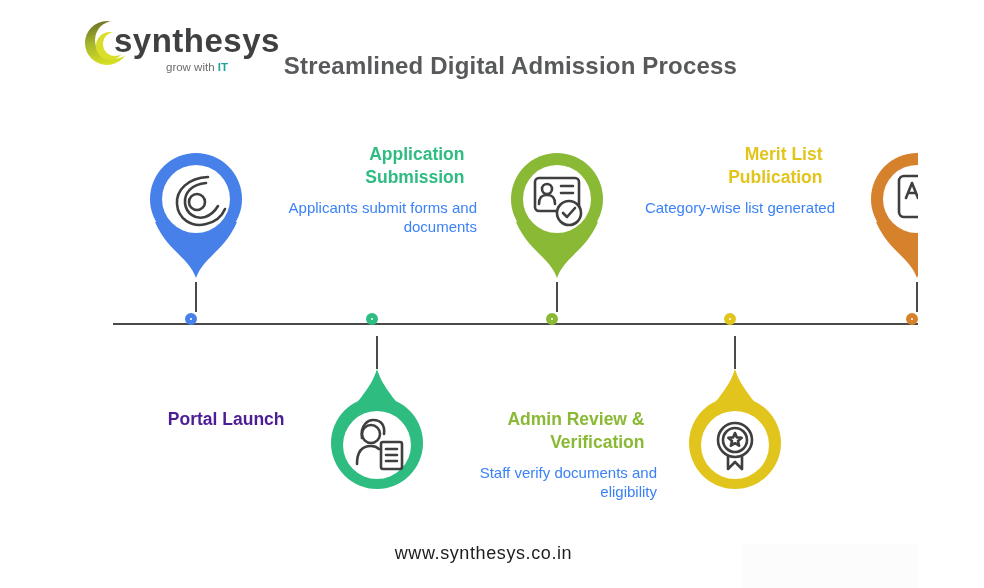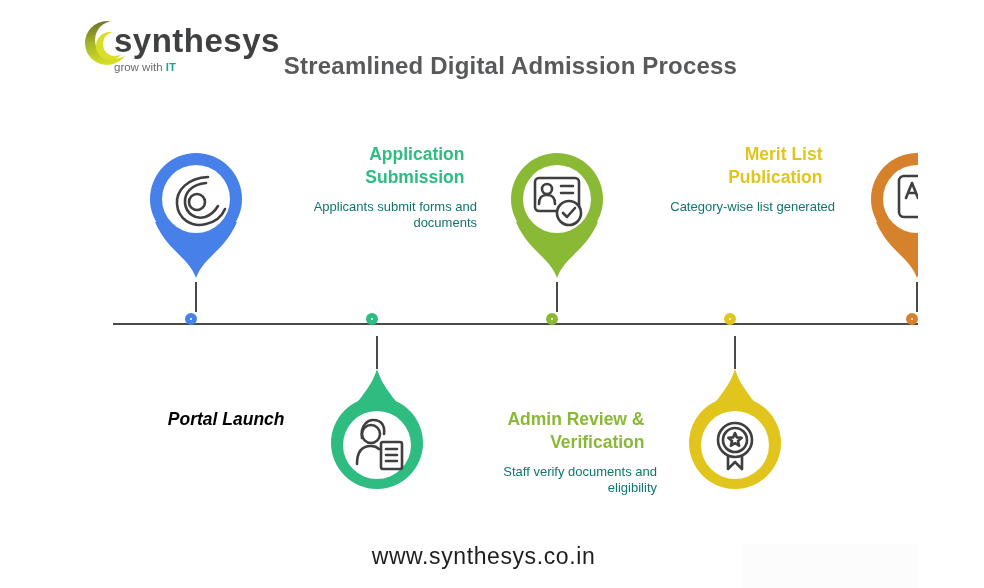--- a/index.html
+++ b/index.html
@@ -4,40 +4,40 @@
 <style>
   * { margin:0; padding:0; box-sizing:border-box; }
   html,body { background:#ffffff; }
   body { font-family:"Liberation Sans", sans-serif; }
   .canvas { position:relative; width:852px; height:588px; background:#ffffff; overflow:hidden; margin:0 auto; }
 
   
   .logo { position:absolute; left:16px; top:14px; width:210px; height:62px; }
   .logo-crescent { position:absolute; left:2px; top:2px; }
   .logo-word { position:absolute; left:32px; top:8px; font-size:33px; font-weight:700; letter-spacing:0.5px; color:#3f4041; }
-  .logo-tagline { position:absolute; left:32px; top:47px; width:166px; text-align:left; font-size:11.5px; color:#6b6c6e; }
+  .logo-tagline { position:absolute; left:32px; top:47px; width:166px; text-align:center; font-size:11.5px; color:#6b6c6e; }
   .logo-tagline .it { color:#1fa598; font-weight:600; }
 
   
   .main-title { position:absolute; left:0; right:0; top:52px; text-align:center; font-size:24px; font-weight:700; color:#58595b; letter-spacing:0.2px;margin-left:37px; }
 
   
   .tl-line { position:absolute; left:47px; top:323px; width:890px; height:2px; background:#4a4a4a; }
   .ring { position:absolute; width:12px; height:12px; border-radius:50%; border:5px solid #999; background:#ffffff; }
   .stem { position:absolute; width:2px; background:#4a4a4a; }
 
   .marker { position:absolute; }
 
   
   .step-text { position:absolute; width:210px; text-align:right; }
   .step-text h3 { font-size:17.5px; font-weight:700; line-height:1.32; max-width:175px; margin:0 auto 10px auto; }
-  .step-text p { font-size:13px; line-height:1.25; color:#0f766e; max-width:200px; margin:8px auto; }
+  .step-text p { font-size:15px; line-height:1.25; color:#3b82f6; max-width:200px; margin:8px auto; }
 
   
-  .footer-url { position:absolute; left:0; right:17px; top:543px; text-align:center; font-size:23px; color:#1e1e1e; letter-spacing:0.6px; }
+  .footer-url { position:absolute; left:0; right:17px; top:543px; text-align:center; font-size:18px; color:#1e1e1e; letter-spacing:0.6px; }
   .corner-block { position:absolute; right:0; bottom:0; width:176px; height:44px; background:#fcfcfc; }
 </style>
 </head>
 <body>
 
 <div class="canvas">
 
   <div class="logo">
     <svg class="logo-crescent" width="48" height="56" viewBox="0 0 48 56">
       <defs>
@@ -68,21 +68,21 @@
     <circle cx="48" cy="47" r="34" fill="#ffffff"></circle>
     <g fill="none" stroke="#3f3f3f" stroke-width="2.6" stroke-linecap="round" stroke-linejoin="round">
       <circle cx="49" cy="50" r="8"></circle>
       <path d="M60,25 C40,26 28,38 29,52 C30,67 44,76 58,72 C67,70 74,64 77,57"></path>
       <path d="M58,31 C44,32 36,41 37,51 C38,61 47,68 57,65 C63,63 67,59 70,54"></path>
     </g>
   </svg>
   <div class="stem" style="left:129px; top:282px; height:30px;"></div>
   <div class="ring" style="left: 119px; top: 313px; border-color: rgb(70, 128, 232);"></div>
   <div class="step-text" style="left:26px; top:408px;">
-    <h3 style="color: #000000; font-style: italic;">Portal Launch</h3>
+    <h3 style="color: #4c1d95;">Portal Launch</h3>
   </div>
 
   <div class="step-text" style="left:206px; top:143px;">
     <h3 style="color: rgb(46, 188, 129);">Application Submission</h3>
     <p>Applicants submit forms and documents</p>
   </div>
   <div class="stem" style="left:310px; top:336px; height:33px;"></div>
   <div class="ring" style="left: 300px; top: 313px; border-color: rgb(46, 188, 129);"></div>
   <svg class="marker" style="left:263px; top:368px;" width="96" height="122" viewBox="0 0 96 122">
     <g fill="#2ebc81">

